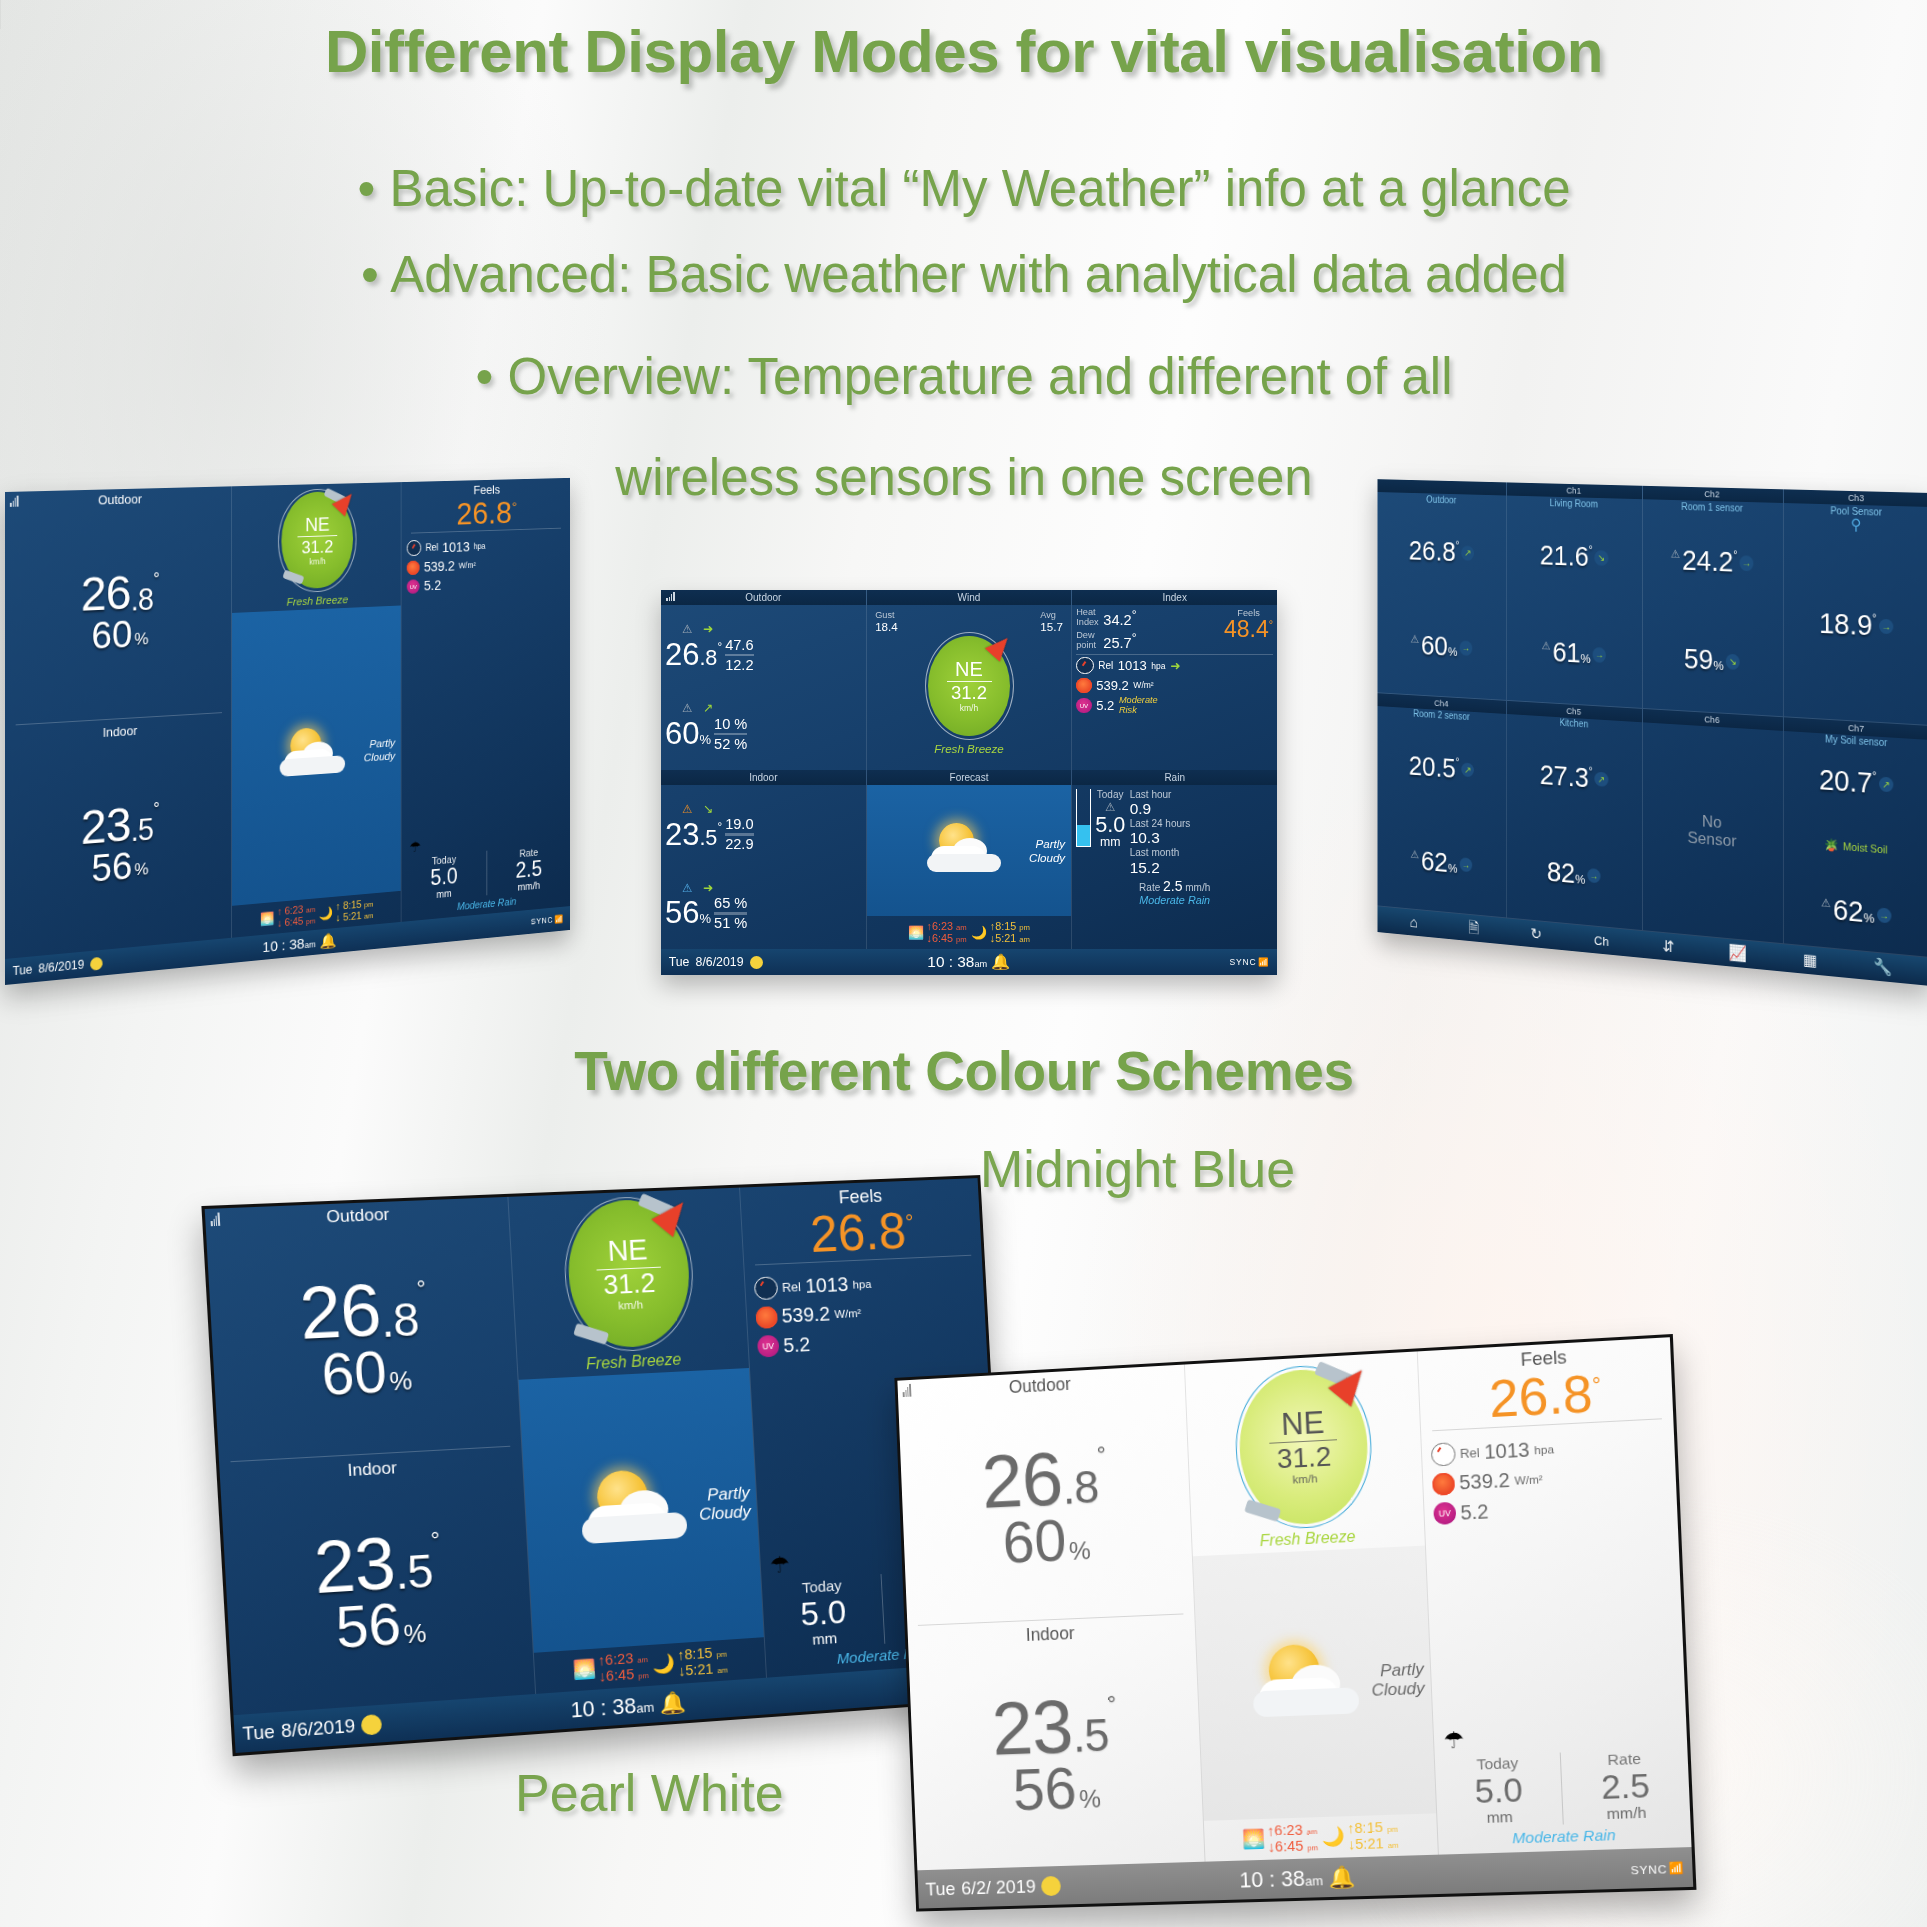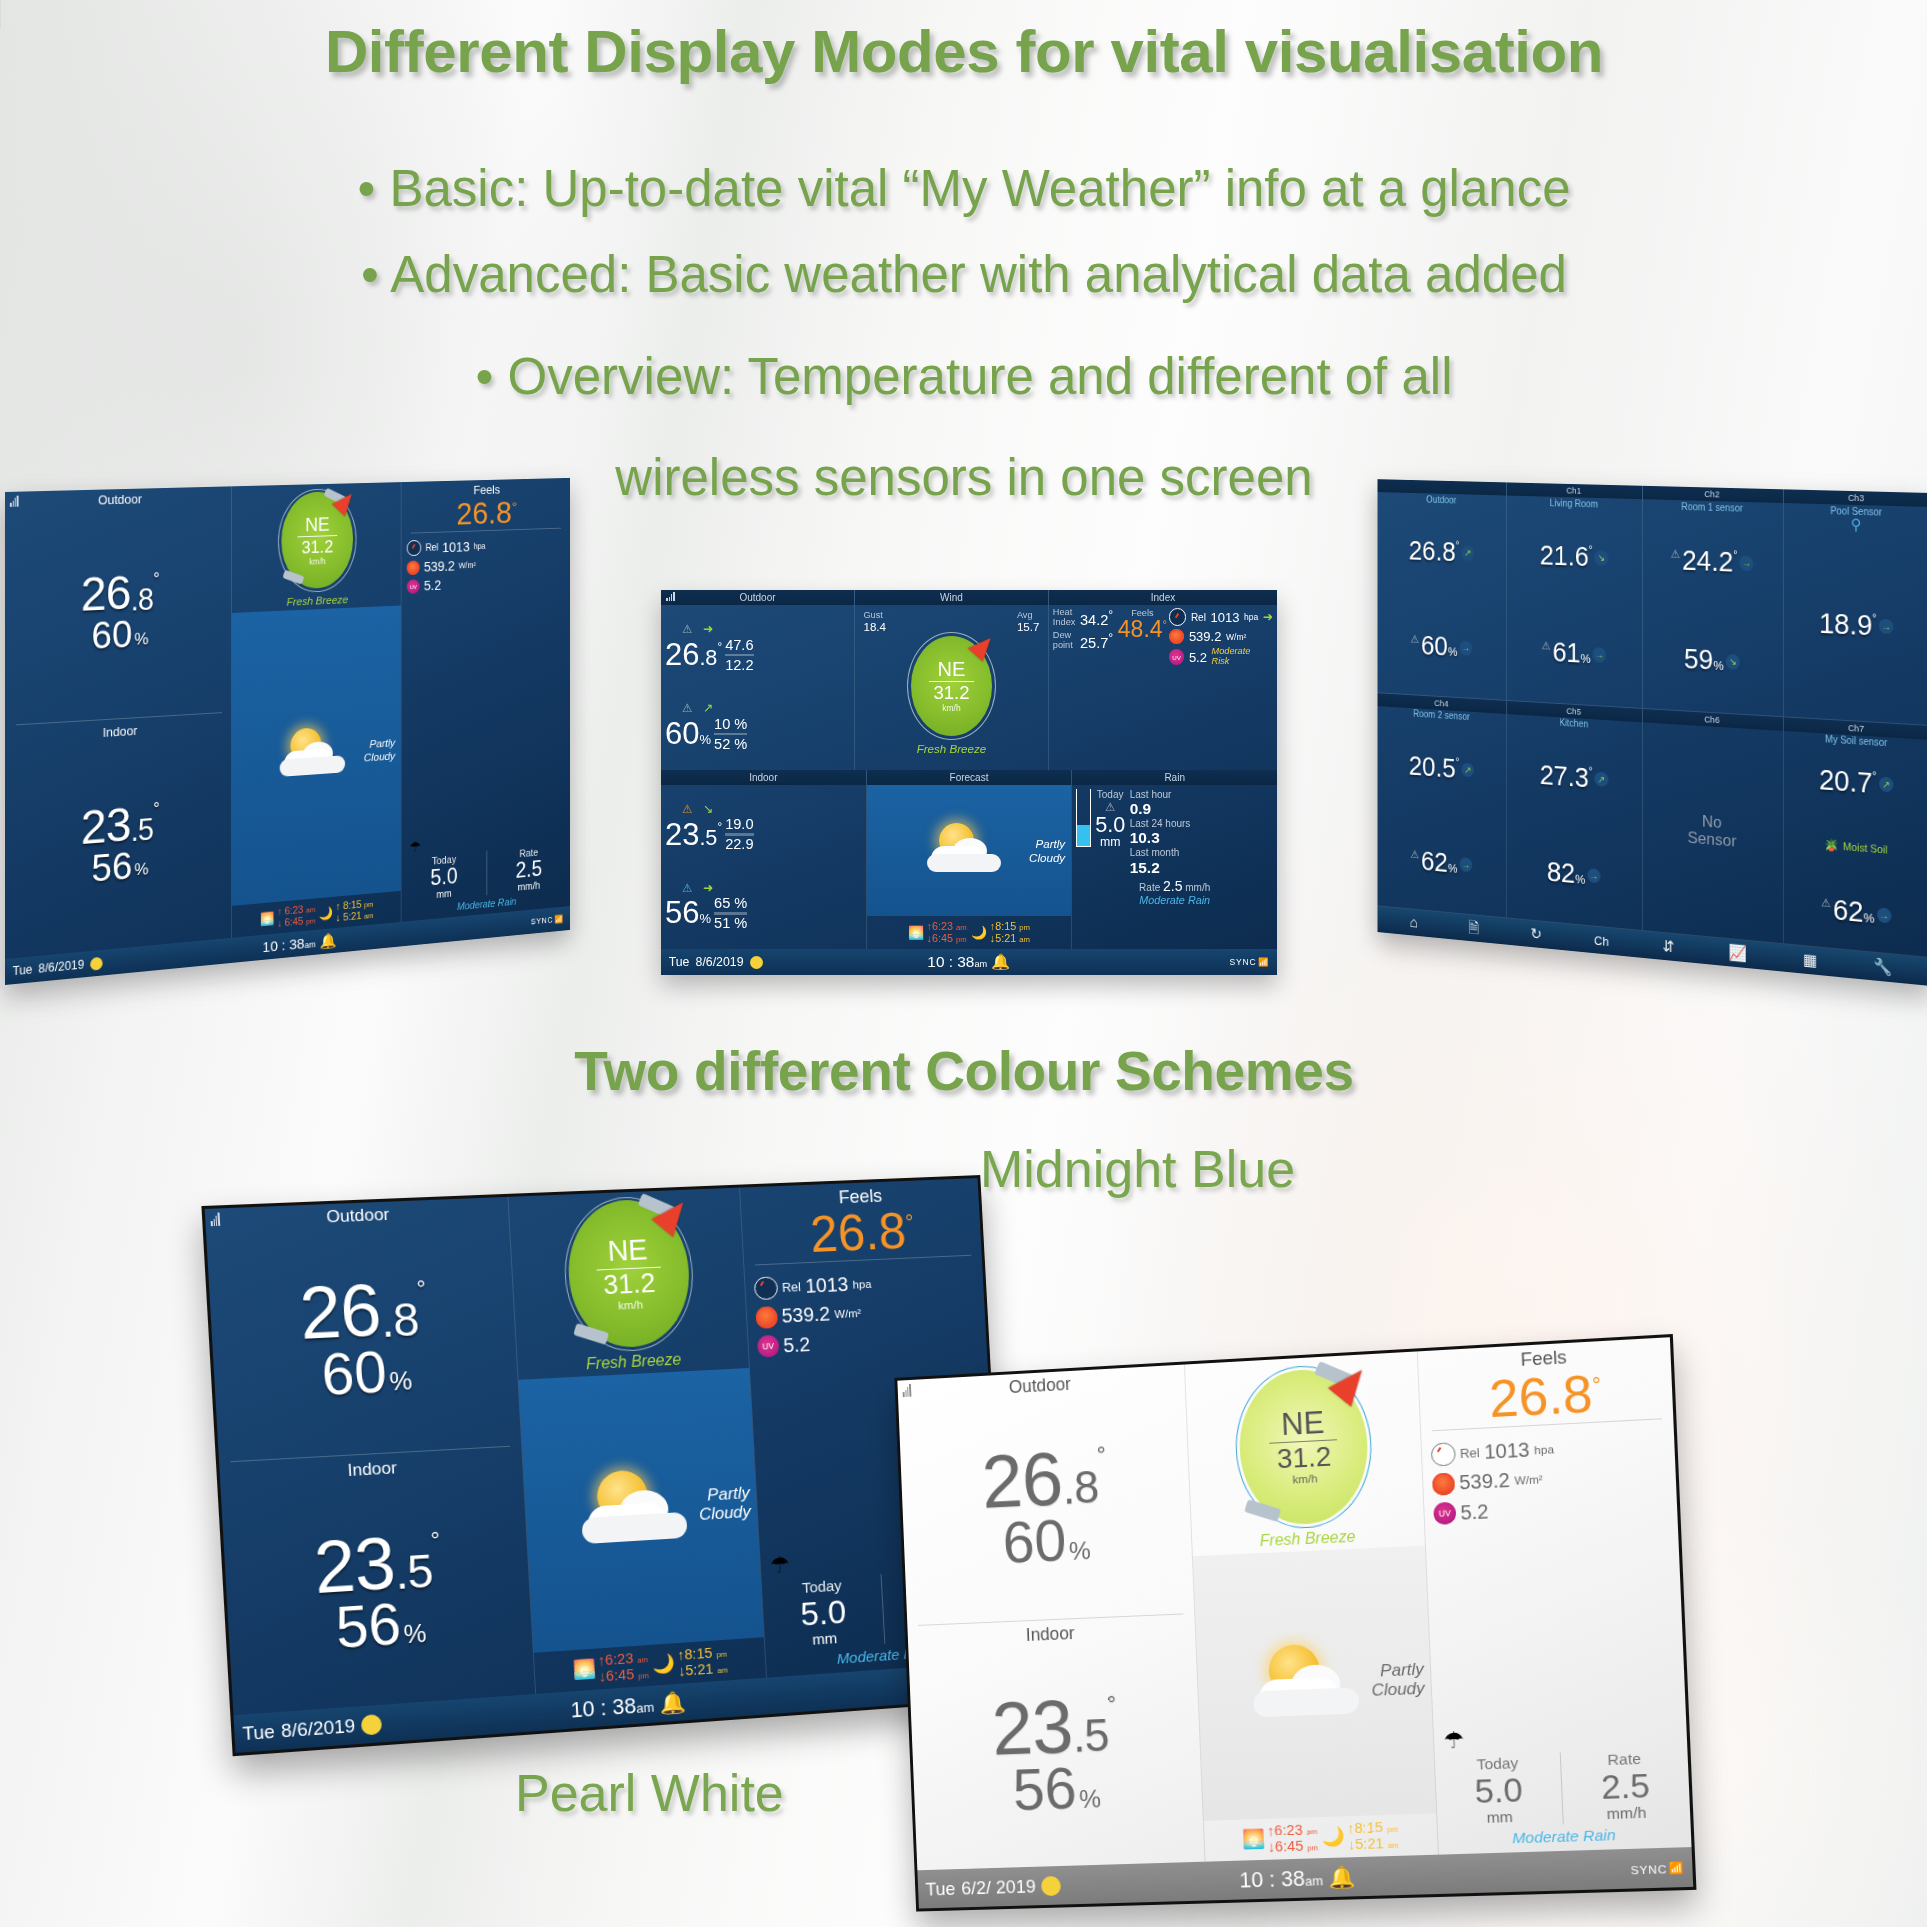--- a/index.html
+++ b/index.html
@@ -197,21 +197,21 @@
   .idx-feels .v{font-size:23px;color:#f59326;line-height:1;}
   .idx-feels .v sup{font-size:10.8px;}
   .rain-t{display:flex;gap:4.6px;padding-top:1.5px;}
   .gauge{width:12.3px;height:57px;border:1.5px solid #fff;border-top:none;position:relative;flex:0 0 12.3px;}
   .gauge .lvl{position:absolute;left:0;right:0;bottom:0;height:36%;background:#35c1ef;}
   .rain-mid{text-align:center;color:#fff;}
   .rain-mid .h{font-size:10px;color:#bdc9d6;}
   .rain-mid .v{font-size:21.6px;line-height:1;font-weight:300;}
   .rain-mid .u{font-size:12.3px;}
   .rain-right{font-size:10px;color:#bdc9d6;line-height:1.15;}
-  .rain-right b{display:block;font-size:15.4px;color:#fff;font-weight:700;}
+  .rain-right b{display:block;font-size:15.4px;color:#fff;font-weight:400;}
   .rate-line{color:#bdc9d6;font-size:10px;text-align:center;margin-top:1.5px;}
   .rate-line b{color:#fff;font-size:14px;font-weight:400;}
 
   
   .ov-grid{flex:1;display:grid;grid-template-columns:repeat(4,1fr);grid-template-rows:1fr 1fr;}
   .ov-cell{position:relative;display:flex;flex-direction:column;
     border-right:0.8px solid rgba(255,255,255,.12);border-bottom:0.8px solid rgba(255,255,255,.12);}
   .ov-hdr{height:14px;flex:0 0 14px;display:flex;align-items:center;justify-content:center;
     background:linear-gradient(180deg,#0e2e50,#0b2745);color:#cdd9e6;font-size:9.2px;}
   .ov-name{text-align:center;color:#7fc3e8;font-size:10px;padding-top:0.8px;}
@@ -462,21 +462,21 @@
                   <div class="unit">km/h</div>
                 </div>
               </div>
               <div class="breeze">Fresh Breeze</div>
             </div>
           </div>
         </div>
 
         <div class="adv-tile">
           <div class="adv-hdr">Index</div>
-          <div class="adv-body" style="flex-direction:row;gap:1px">
+          <div class="adv-body" style="flex-direction:column;gap:1px">
             <div class="idx-top">
               <div class="idx-kv">
                 <span><span>Heat</span><br><span>Index</span></span>
                 <span><span>Dew</span><br><span>point</span></span>
               </div>
               <div class="idx-vals">
                 <span><span>34.2</span><sup>°</sup></span>
                 <span><span>25.7</span><sup>°</sup></span>
               </div>
               <div class="idx-feels">

